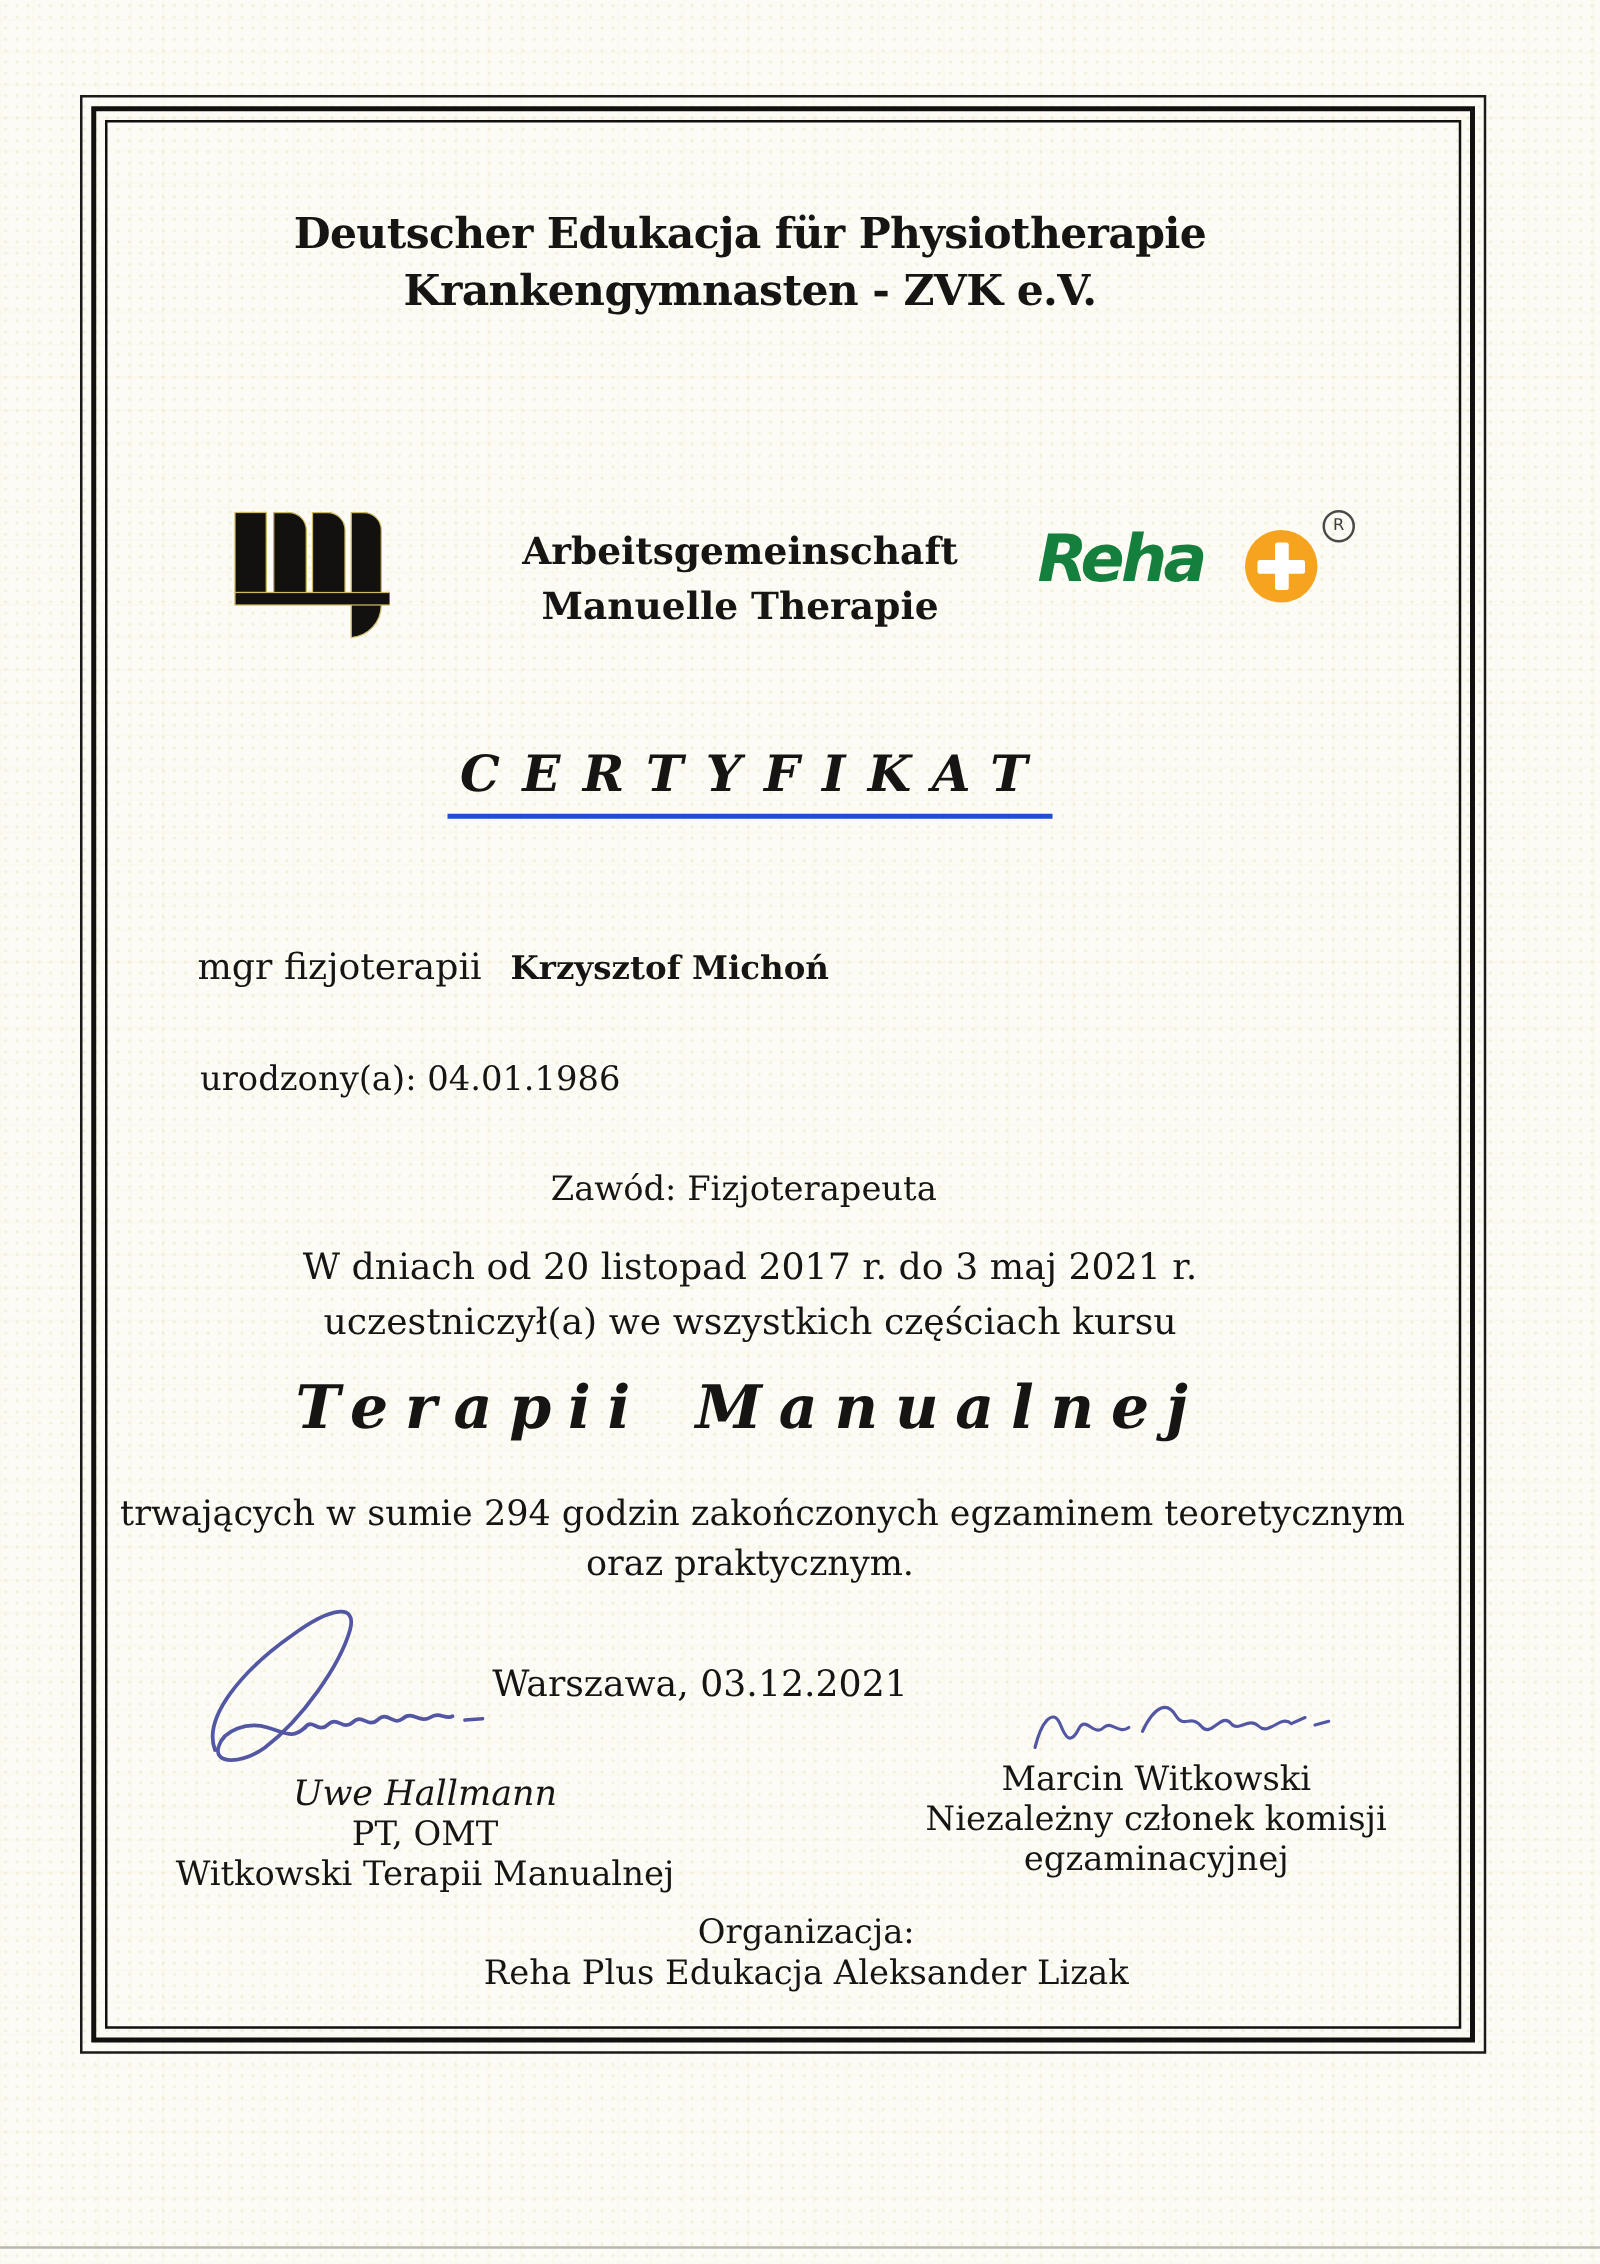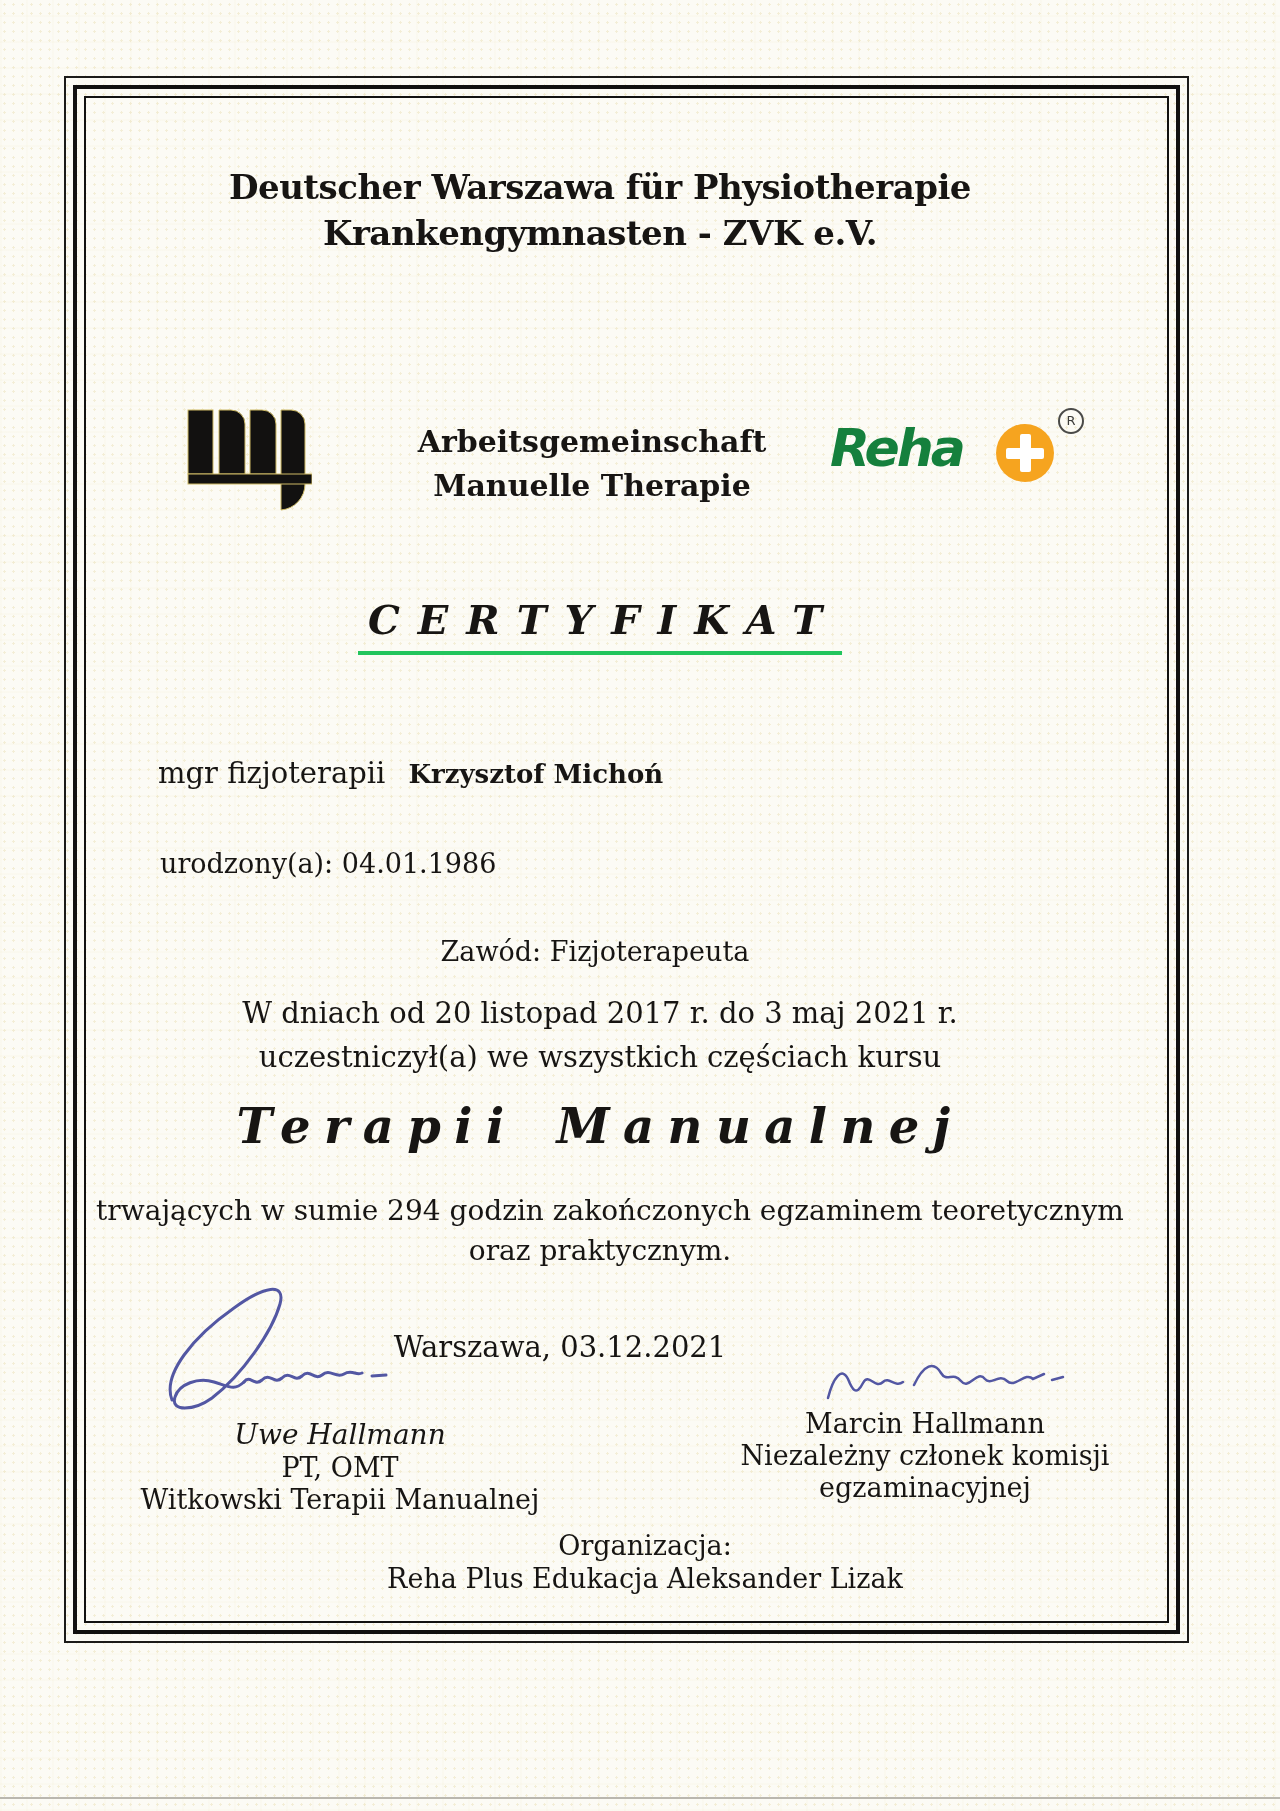--- a/index.html
+++ b/index.html
@@ -44,21 +44,21 @@
   .reha-plus-circle .pv{left:24px;top:10px;width:11px;height:38px;}
   .reha-r{
     position:absolute;left:228px;top:-8px;width:22px;height:22px;border:2px solid #4a4a48;border-radius:50%;
     font-family:"DejaVu Sans","Liberation Sans",sans-serif;
     font-size:13px;line-height:22px;text-align:center;color:#3c3c3a;font-weight:400;
   }
 
   .cert-title-row{left:80px;top:596px;width:1040px;}
   .cert-title{
     display:inline-block;font-weight:700;font-style:italic;font-size:40px;
-    letter-spacing:.45em;padding:0 2px 8px 10px;border-bottom:4px solid #22c55e;
+    letter-spacing:.45em;padding:0 2px 8px 10px;border-bottom:4px solid #1d4ed8;
   }
 
   .name-row{left:158px;top:756px;width:900px;}
   .degree{font-size:29px;}
   .recipient-name{font-size:26px;font-weight:700;margin-left:18px;}
   .birth-row{left:160px;top:848px;width:900px;font-size:27px;}
   .profession-row{left:80px;top:936px;width:1030px;font-size:27px;}
 
   .dates-row{left:80px;top:996px;width:1040px;font-size:29px;}
   .participation-row{left:80px;top:1040px;width:1040px;font-size:29px;}
@@ -89,21 +89,21 @@
 
 <div class="paper-texture"></div>
 
 <div class="frame-outer">
   <div class="frame-mid">
     <div class="frame-inner"></div>
   </div>
 </div>
 
 <div class="abs header-block center">
-  <div>Deutscher Warszawa für Physiotherapie</div>
+  <div>Deutscher Edukacja für Physiotherapie</div>
   <div>Krankengymnasten - ZVK e.V.</div>
 </div>
 
 <svg class="abs mt-logo" viewBox="0 0 126 106">
   <g fill="#121110" stroke="#cdb964" stroke-width="1">
     <rect x="2" y="2" width="25" height="64"></rect>
     <path d="M33,66 L33,2 L45,2 A14,14 0 0 1 59,16 L59,66 Z"></path>
     <path d="M64,66 L64,2 L76,2 A14,14 0 0 1 90,16 L90,66 Z"></path>
     <path d="M95,2 L105,2 A14,14 0 0 1 119,16 L119,76 A26,26 0 0 1 95,102 Z"></path>
     <rect x="2" y="66" width="124" height="10"></rect>
@@ -158,20 +158,20 @@
     <path d="M10,46 C15,26 24,14 30,27 C34,37 38,45 45,31 C51,20 57,38 65,30 C71,24 77,36 85,30"></path>
     <path d="M96,33 C106,12 116,9 123,21 C129,31 135,19 143,29 C151,39 159,17 167,27 C173,34 181,21 189,29 C197,37 207,19 215,27 L226,22"></path>
     <path d="M234,28 L245,25"></path>
   </g>
 </svg>
 
 <div class="abs sig-left-name center">Uwe Hallmann</div>
 <div class="abs sig-left-line2 center">PT, OMT</div>
 <div class="abs sig-left-line3 center">Witkowski Terapii Manualnej</div>
 
-<div class="abs sig-right-name center">Marcin Hallmann</div>
+<div class="abs sig-right-name center">Marcin Witkowski</div>
 <div class="abs sig-right-line2 center">Niezależny członek komisji</div>
 <div class="abs sig-right-line3 center">egzaminacyjnej</div>
 
 <div class="abs org-label-row center">Organizacja:</div>
 <div class="abs org-name-row center">Reha Plus Edukacja Aleksander Lizak</div>
 
 <div class="scan-edge"></div>
 
 </body></html>

